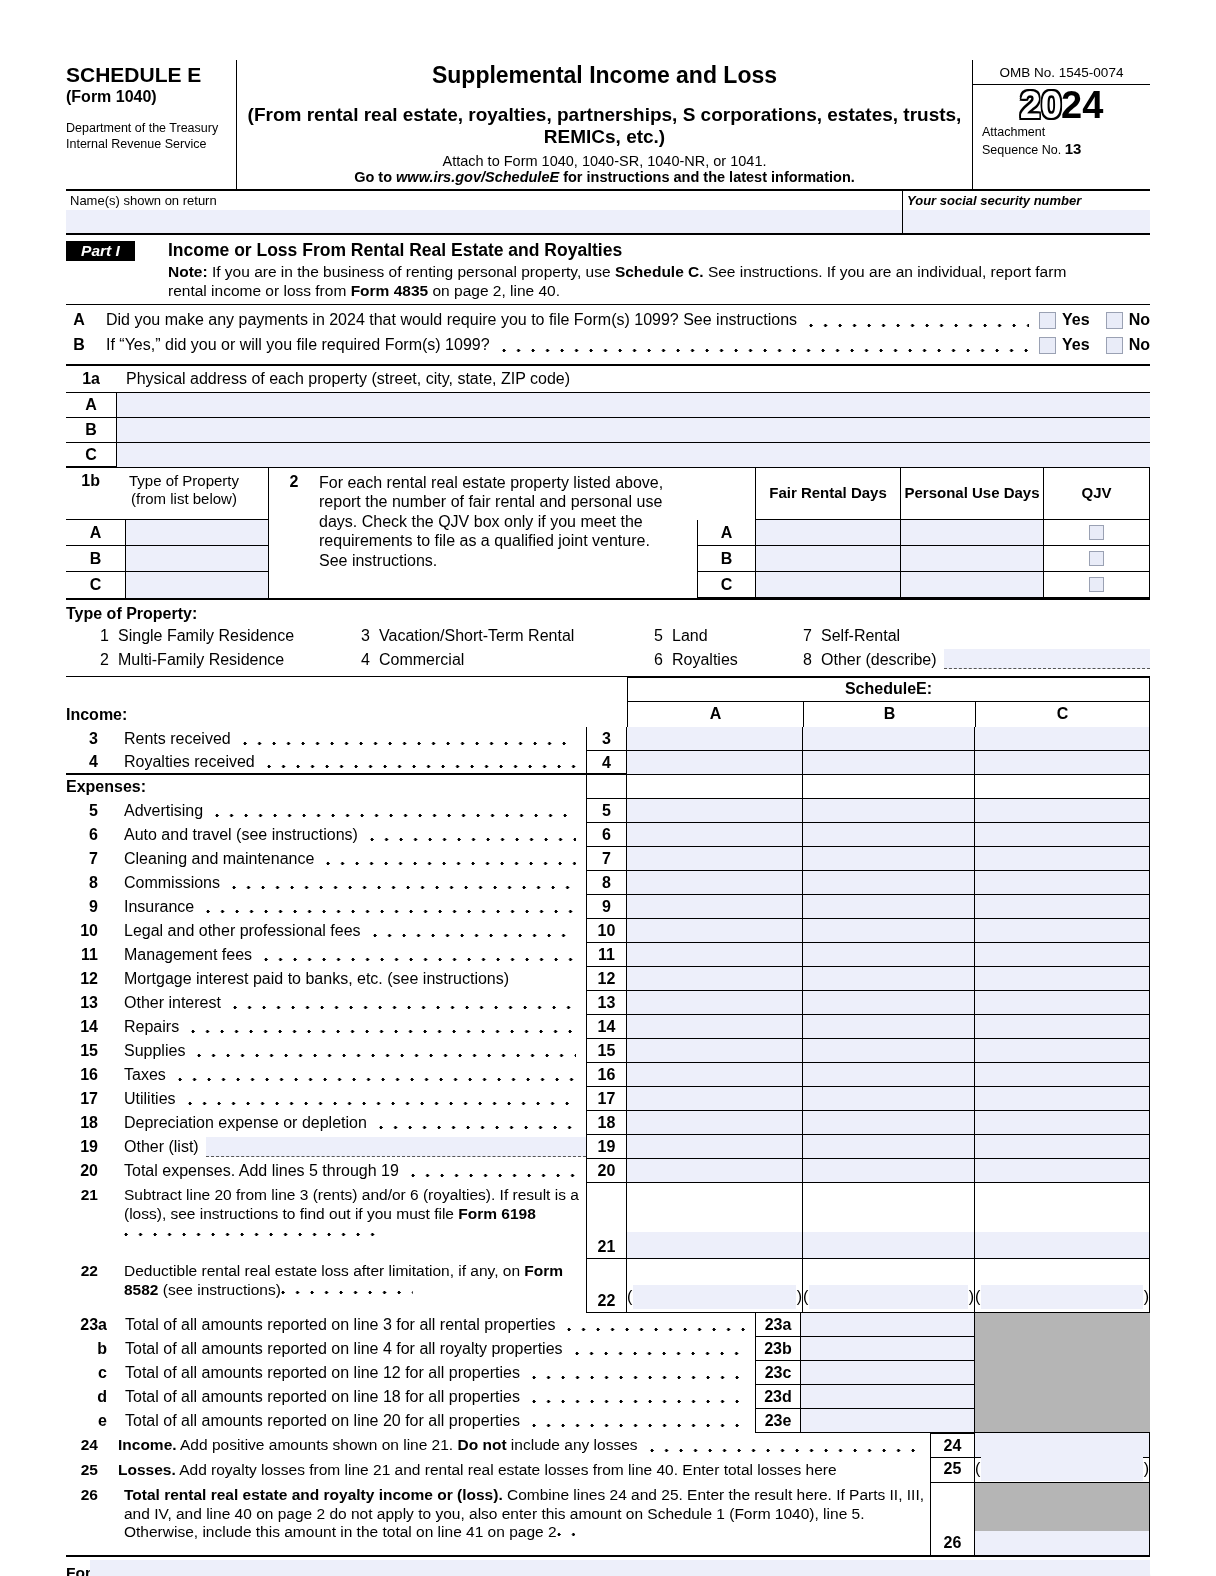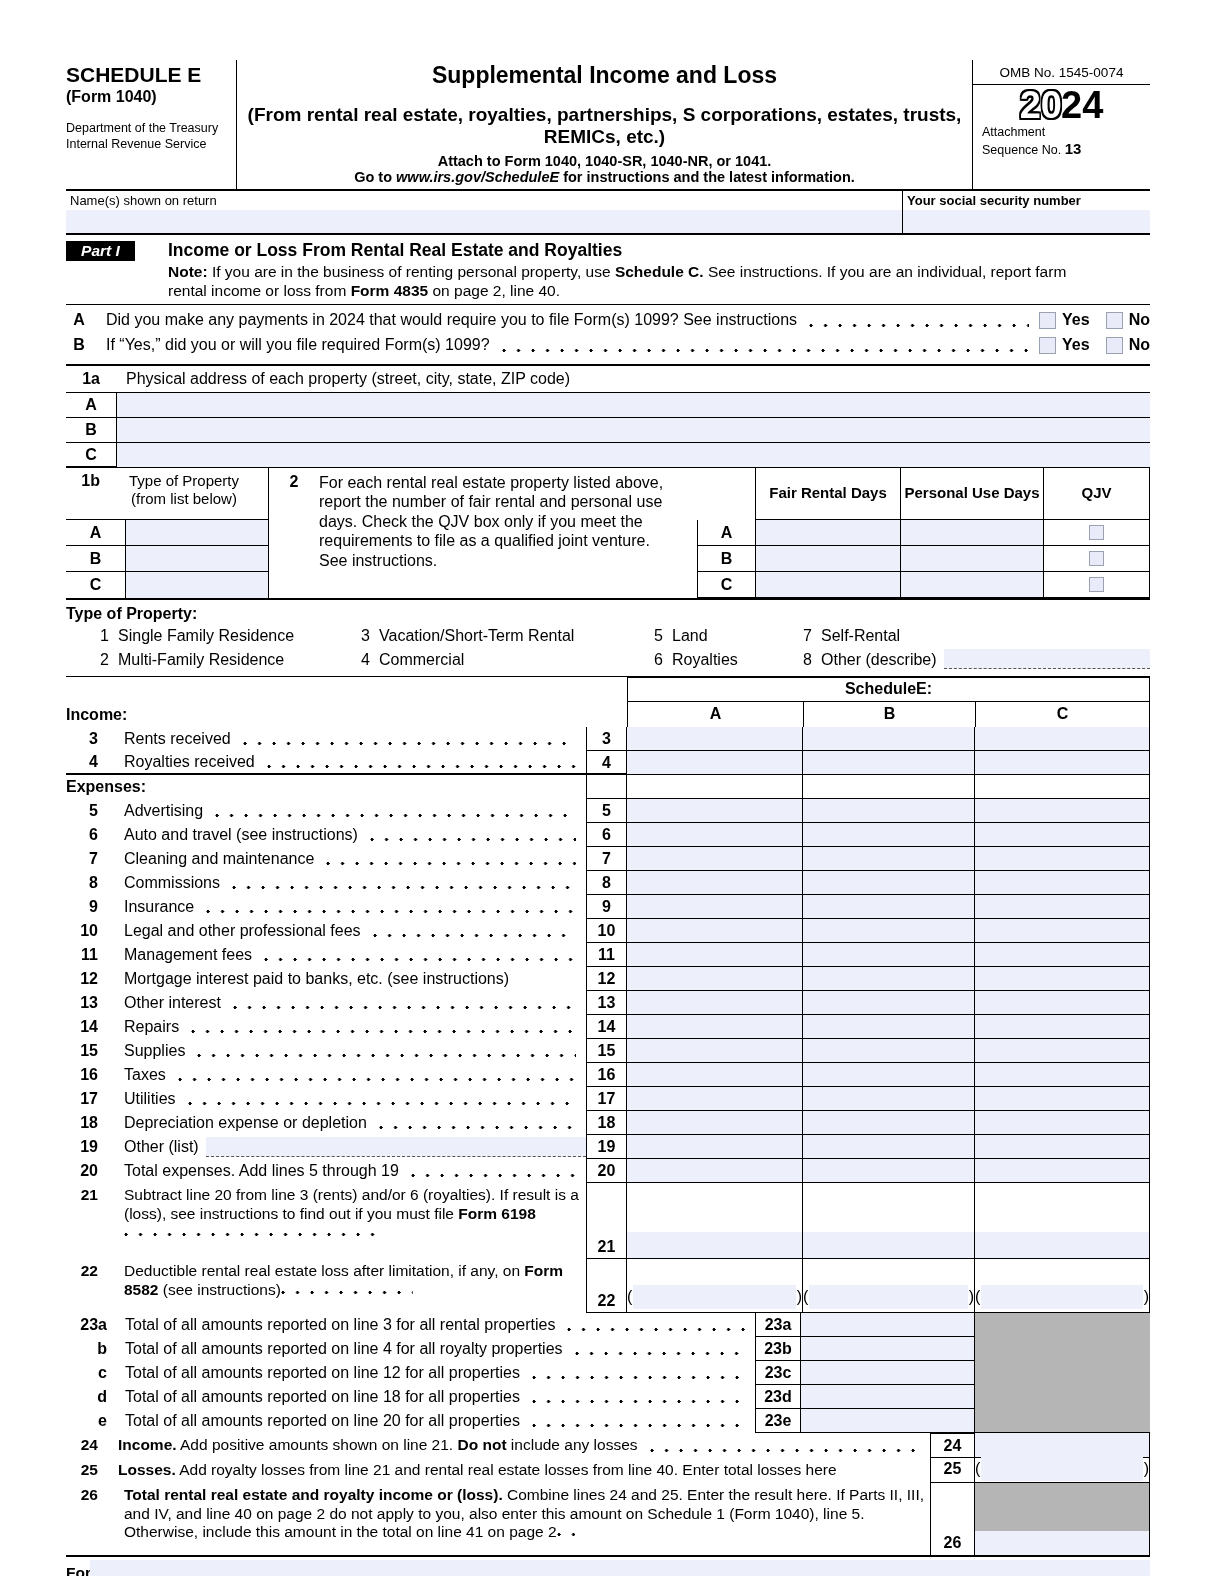--- a/index.html
+++ b/index.html
@@ -11,36 +11,36 @@
 
   
   .hdr{display:grid;grid-template-columns:171px 736px 177px;border-bottom:2.5px solid var(--bd);}
   .h-left{padding:3px 6px 4px 0;border-right:1.5px solid var(--bd);}
   .sched{font-size:21px;font-weight:bold;}
   .formno{font-size:16px;font-weight:bold;margin-top:1px;}
   .agency{font-size:12.5px;margin-top:15px;line-height:1.25;}
   .h-center{text-align:center;padding:2px 8px 4px;border-right:1.5px solid var(--bd);}
   .h-title{font-size:23px;font-weight:bold;margin:0;line-height:1.15;}
   .h-sub{font-size:19px;font-weight:bold;margin-top:16px;}
-  .h-attach{font-size:14.5px;font-weight:bold;margin-top:5px;}
+  .h-attach{font-size:14.5px;font-weight:normal;margin-top:5px;}
   .h-goto{font-size:14.5px;font-weight:bold;}
   .url{font-style:italic;}
   .h-right{display:flex;flex-direction:column;}
   .omb{font-size:13.5px;text-align:center;padding:5px 0 4px;border-bottom:1.5px solid var(--bd);}
   .year{font-size:38px;font-weight:bold;line-height:1;text-align:center;margin-top:1px;}
   .y-o{color:#fff;margin-right:-1px;
        text-shadow:-1.6px -1.6px 0 #000,1.6px -1.6px 0 #000,-1.6px 1.6px 0 #000,1.6px 1.6px 0 #000,
                    0 -1.6px 0 #000,0 1.6px 0 #000,-1.6px 0 0 #000,1.6px 0 0 #000;}
   .attseq{font-size:12.5px;text-align:left;padding-left:9px;line-height:1.2;margin-top:1px;}
   .seq{font-size:15px;font-weight:bold;}
 
   
   .name-row{display:grid;grid-template-columns:836px 248px;height:44px;border-bottom:2.5px solid var(--bd);}
   .ncell{display:flex;flex-direction:column;}
-  .ncell.ssn{border-left:1.5px solid var(--bd);}
+  .ncell.ssn{border-left:1.5px solid var(--bd);font-style:italic;}
   .flabel{font-size:13px;padding:2px 0 2px 4px;}
   .flabel.b{font-weight:bold;}
   .finput{flex:1;background:var(--blue);}
 
   
   .part{border-bottom:1.5px solid var(--bd);padding:5px 0 3px;}
   .part-row{display:flex;align-items:center;}
   .badge{background:#000;color:#fff;font-weight:bold;font-style:italic;font-size:15.5px;
          width:69px;text-align:center;padding:1px 0;}
   .ptitle{font-weight:bold;font-size:17.5px;margin-left:33px;}

